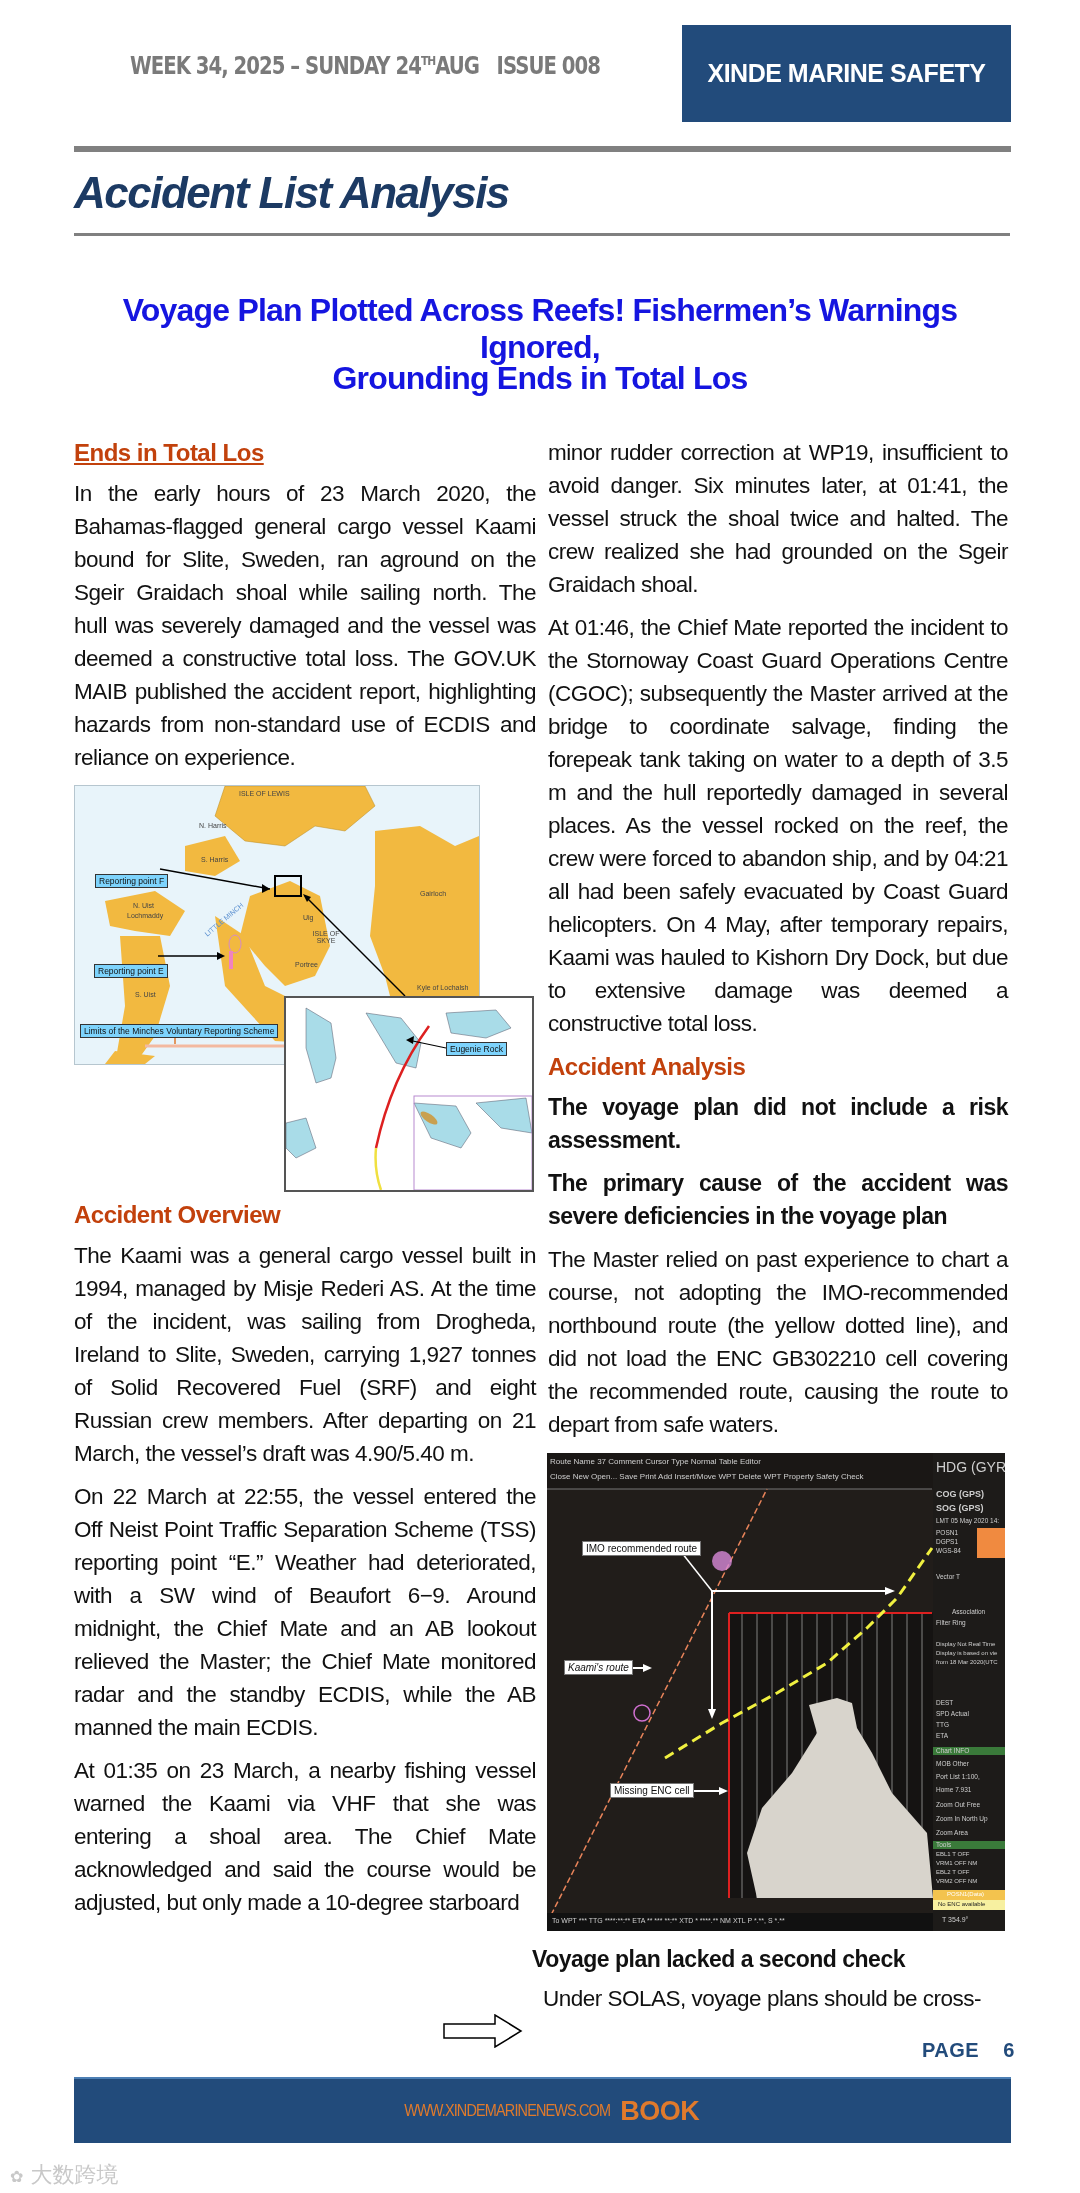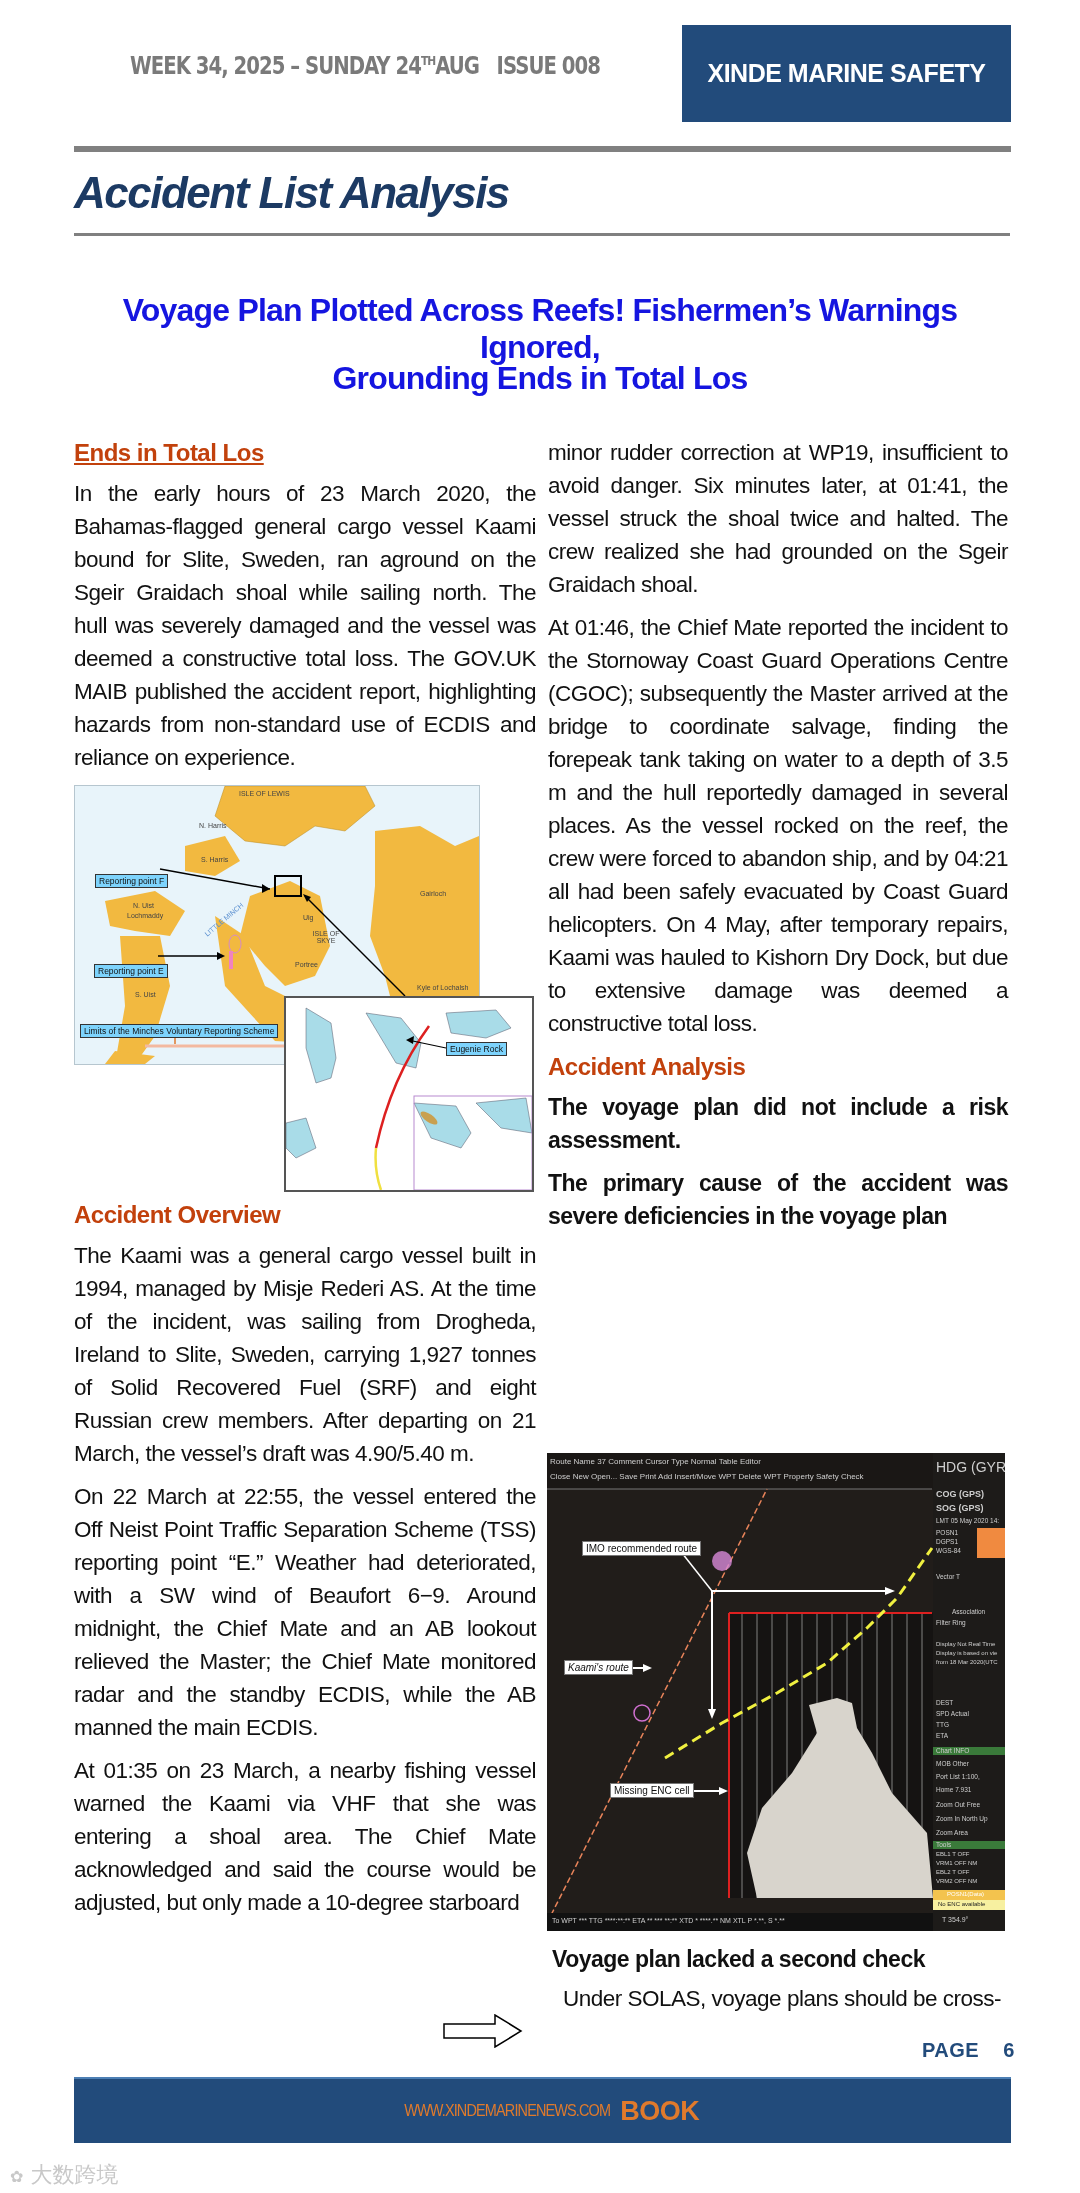--- a/index.html
+++ b/index.html
@@ -114,20 +114,21 @@
 <svg class="abs" style="left:443px; top:2014px;" width="80" height="34" viewBox="0 0 80 34">
   <polygon points="1,10 52,10 52,1 78,17 52,33 52,24 1,24" fill="#fff" stroke="#000" stroke-width="1.5"></polygon>
 </svg>
 
 <div class="col" style="left:548px; top:436px; width:460px;">
   <p>minor rudder correction at WP19, insufficient to avoid danger. Six minutes later, at 01:41, the vessel struck the shoal twice and halted. The crew realized she had grounded on the Sgeir Graidach shoal.</p>
   <p>At 01:46, the Chief Mate reported the incident to the Stornoway Coast Guard Operations Centre (CGOC); subsequently the Master arrived at the bridge to coordinate salvage, finding the forepeak tank taking on water to a depth of 3.5 m and the hull reportedly damaged in several places. As the vessel rocked on the reef, the crew were forced to abandon ship, and by 04:21 all had been safely evacuated by Coast Guard helicopters. On 4 May, after temporary repairs, Kaami was hauled to Kishorn Dry Dock, but due to extensive damage was deemed a constructive total loss.</p>
   <div class="subhead" style="margin-top:2px;">Accident Analysis</div>
   <p class="boldp" style="text-align-last:left;">The voyage plan did not include a risk assessment.</p>
   <p class="boldp" style="text-align-last:left;">The primary cause of the accident was severe deficiencies in the voyage plan</p>
+  <p>The Master relied on past experience to chart a course, not adopting the IMO-recommended northbound route (the yellow dotted line), and did not load the ENC GB302210 cell covering the recommended route, causing the route to depart from safe waters.</p>
 </div>
 
 <div class="fig ecdis">
   <svg width="458" height="478" viewBox="0 0 458 478">
     <rect x="0" y="0" width="458" height="36" fill="#1a1715"></rect>
     <line x1="0" y1="36" x2="385" y2="36" stroke="#777" stroke-width="1"></line>
     <rect x="182" y="160" width="204" height="285" fill="#151312"></rect>
     <g stroke="#cfcfcf" stroke-width="0.6">
       <line x1="195" y1="160" x2="195" y2="445"></line>
         <line x1="210" y1="160" x2="210" y2="445"></line>
@@ -200,21 +201,21 @@
   <span class="ecdis-txt" style="left:389px; top:425px; font-size:6px;">VRM2  OFF NM</span>
   <span class="ecdis-txt" style="left:400px; top:438px; font-size:6px; color:#fff;">POSN1(Data)</span>
   <span class="ecdis-txt" style="left:391px; top:448px; font-size:6px; color:#222;">No ENC available</span>
   <span class="ecdis-txt" style="left:395px; top:463px; font-size:7px;">T 354.9°</span>
   <span class="ecdis-txt" style="left:5px; top:464px; font-size:7px;">To WPT ***   TTG ****:**:**   ETA ** *** **:**   XTD * ****.**  NM   XTL P *.**, S *.**</span>
   <span class="ecdis-lbl" style="left:35px; top:88px;">IMO recommended route</span>
   <span class="ecdis-lbl" style="left:17px; top:207px; font-style:italic;">Kaami's route</span>
   <span class="ecdis-lbl" style="left:63px; top:330px;">Missing ENC cell</span>
 </div>
 
-<div class="col" style="left:552px; top:1943px; width:460px;">
+<div class="col" style="left:532px; top:1943px; width:460px;">
   <p class="boldp" style="margin-bottom:6px;">Voyage plan lacked a second check</p>
   <p style="text-align:center;">Under SOLAS, voyage plans should be cross-</p>
 </div>
 
 <div class="abs page-no" style="white-space:pre;">PAGE  6</div>
 
 <div class="abs footer">
   <span class="url">WWW.XINDEMARINENEWS.COM</span>
   <span class="book">BOOK</span>
 </div>

